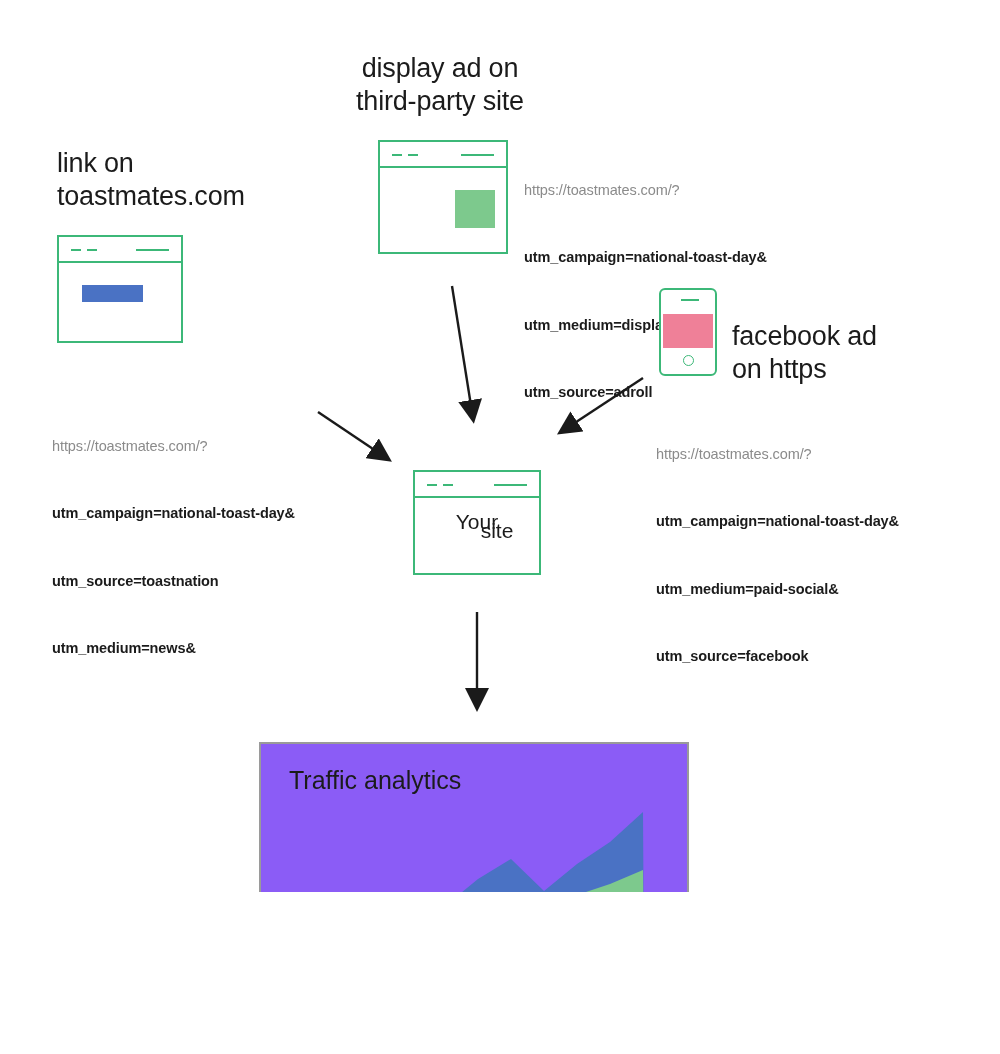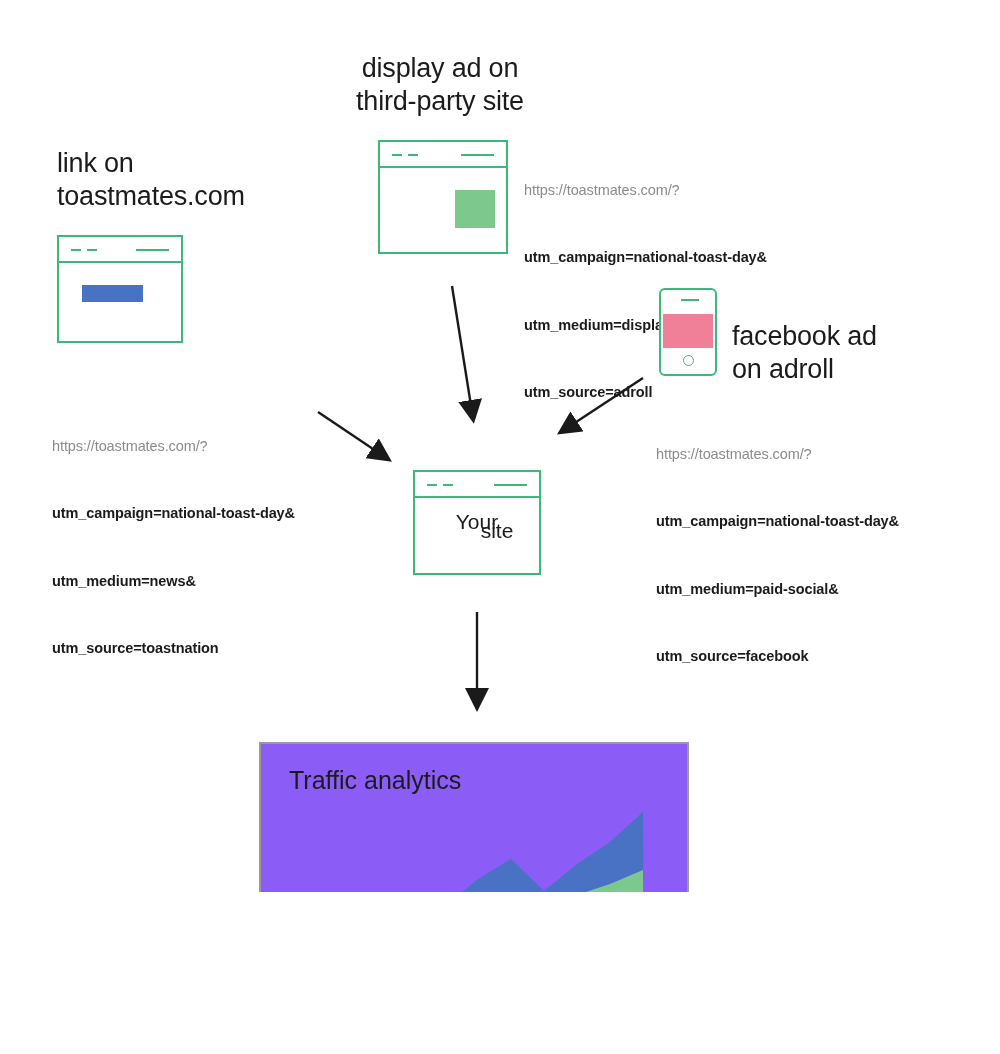--- a/index.html
+++ b/index.html
@@ -163,33 +163,33 @@
       <div class="dash" style="right:12px; width:33px;"></div>
     </div>
     <div class="body" style="height:80px;">
       <div class="blue-bar" style="left:23px; top:22px; width:61px; height:17px;"></div>
     </div>
   </div>
 
   <div class="abs utm" style="left:52px; top:390px;">
     <div class="host">https://toastmates.com/?</div>
     <div>utm_campaign=national-toast-day&amp;</div>
+    <div>utm_source=toastnation</div>
     <div>utm_medium=news&amp;</div>
-    <div>utm_source=toastnation</div>
   </div>
 
   <div class="phone" style="left:659px; top:288px; width:58px; height:88px;">
     <div class="notch" style="left:20px; top:9px; width:18px;"></div>
     <div class="screen" style="left:2px; top:24px; right:2px; height:34px;"></div>
     <div class="home" style="left:50%; margin-left:-5.5px; bottom:8px;"></div>
   </div>
 
   <div class="abs heading" style="left:732px; top:284px; width:250px;margin-top:36px;">
     <div>facebook ad</div>
-    <div>on adroll</div>
+    <div>on https</div>
   </div>
 
   <div class="abs utm" style="left:656px; top:398px;">
     <div class="host">https://toastmates.com/?</div>
     <div>utm_campaign=national-toast-day&amp;</div>
     <div>utm_medium=paid-social&amp;</div>
     <div>utm_source=facebook</div>
   </div>
 
   <svg class="abs" style="left:0; top:0;" width="1000" height="1054">

